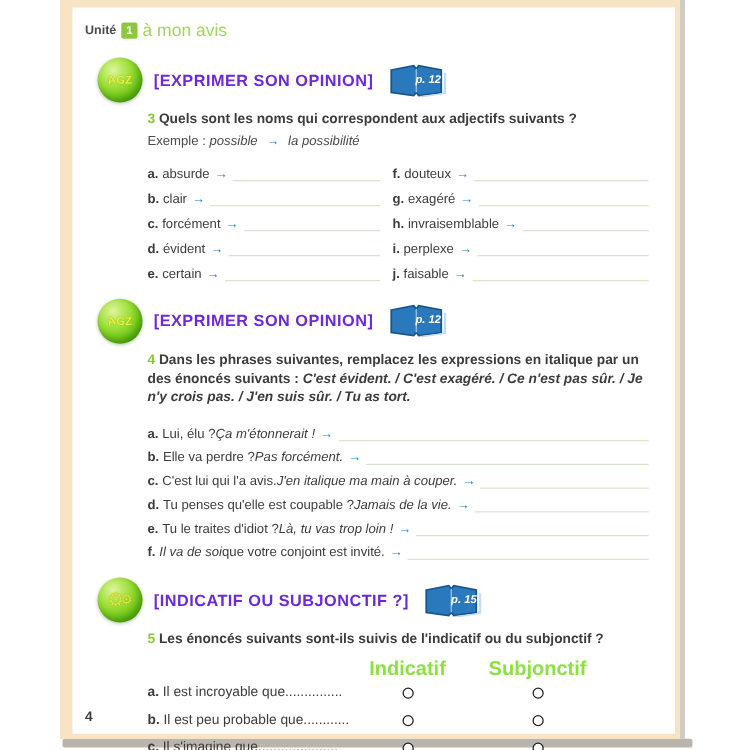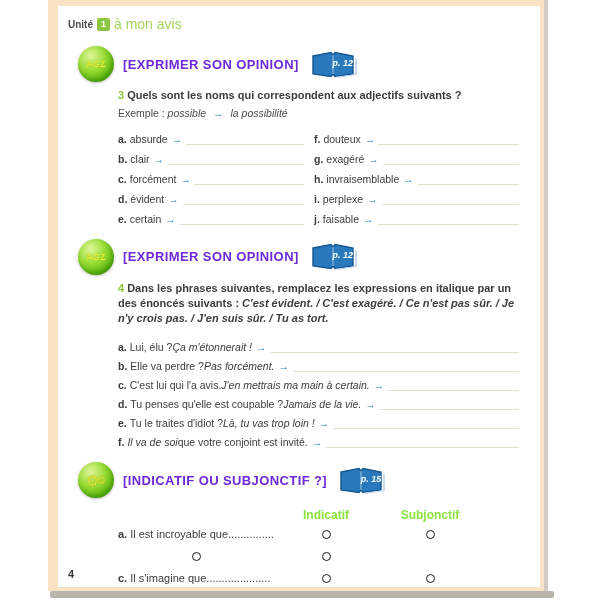--- a/index.html
+++ b/index.html
@@ -57,21 +57,21 @@
 
   .sent-row { display:flex; align-items:flex-end; height:19px; font-size:10.5px; color:#3c3c3b; white-space:nowrap; margin-top:0; }
   .sent-row .letter { font-weight:bold; margin-right:3px; }
   .sent-row .it { font-style:italic; }
   .sent-list { margin-top:9px; }
 
   
   .tbl { margin-top:8px; }
   .tbl-head, .tbl-row { display:grid; grid-template-columns: 156px 104px 104px; align-items:center; }
   .tbl-head { height:16px; }
-  .col-head { text-align:center; font-size:12px; font-weight:bold; color:#8ce13f; }
+  .col-head { text-align:center; font-size:16px; font-weight:bold; color:#8ce13f; }
   .tbl-row { height:22px; font-size:11px; color:#3c3c3b; white-space:nowrap; }
   .tbl-row .letter { font-weight:bold; margin-right:3px; }
   .radio-cell { display:flex; justify-content:center; }
   .radio { width:9px; height:9px; border:1.5px solid #1d1d1b; border-radius:50%; background:#fff; cursor:pointer; }
 
   .page-num { position:absolute; left:10px; bottom:7px; font-size:11px; font-weight:bold; color:#3c3c3b; }
 </style>
 </head>
 <body>
 
@@ -210,21 +210,21 @@
             <span class="letter">b.</span>
             <span>Elle va perdre ? </span>
             <span class="it">Pas forcément.</span>
             <span></span>
             <span class="arrow">→</span>
             <span class="ansline"></span>
           </div>
       <div class="sent-row">
             <span class="letter">c.</span>
             <span>C'est lui qui l'a avis. </span>
-            <span class="it">J'en mettrais ma main à certain.</span>
+            <span class="it">J'en italique ma main à couper.</span>
             <span></span>
             <span class="arrow">→</span>
             <span class="ansline"></span>
           </div>
       <div class="sent-row">
             <span class="letter">d.</span>
             <span>Tu penses qu'elle est coupable ? </span>
             <span class="it">Jamais de la vie.</span>
             <span></span>
             <span class="arrow">→</span>
@@ -258,36 +258,38 @@
     <div class="badge">
       <svg width="47" height="27" viewBox="0 0 47 27">
         <polygon points="1,5 19,1.5 21,4 23,1.5 41,5 41,23 23,25.5 21,23 19,25.5 1,23" fill="#2a79bd" stroke="#16568e" stroke-width="1.4"></polygon>
         <line x1="21" y1="4" x2="21" y2="23" stroke="#9cc4e4" stroke-width="1"></line>
         <polygon points="43,7 45,7.5 45,24 26,27 24,25.8 41,23.6 43,22" fill="#c9dced"></polygon>
       </svg>
       <span class="badge-text">p. 15</span>
     </div>
   </div>
   <div class="ex">
+    <span class="ex-instr"><span class="ex-num">5</span><span>Les énoncés suivants sont-ils suivis de l'indicatif ou du subjonctif ?</span></span>
     <div class="tbl">
       <div class="tbl-head">
         <span></span>
         <span class="col-head">Indicatif</span>
         <span class="col-head">Subjonctif</span>
       </div>
       <div class="tbl-row">
         <span><span class="letter">a.</span><span>Il est incroyable que...............</span></span>
         <span class="radio-cell">
               <span class="radio"></span>
             </span>
         <span class="radio-cell">
               <span class="radio"></span>
             </span>
       </div>
       <div class="tbl-row">
+        <span><span class="letter">b.</span><span>Il est peu probable que............</span></span>
         <span class="radio-cell">
               <span class="radio"></span>
             </span>
         <span class="radio-cell">
               <span class="radio"></span>
             </span>
       </div>
       <div class="tbl-row">
         <span><span class="letter">c.</span><span>Il s'imagine que.....................</span></span>
         <span class="radio-cell">

